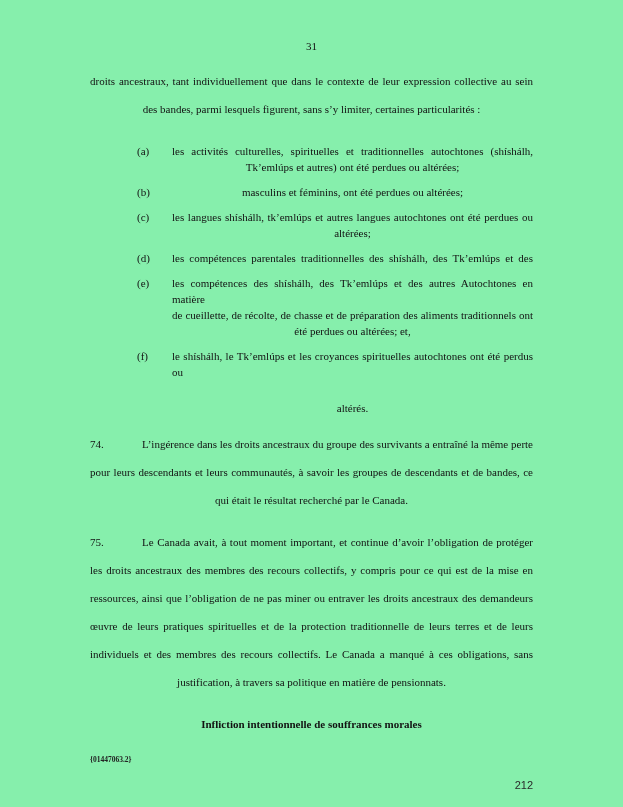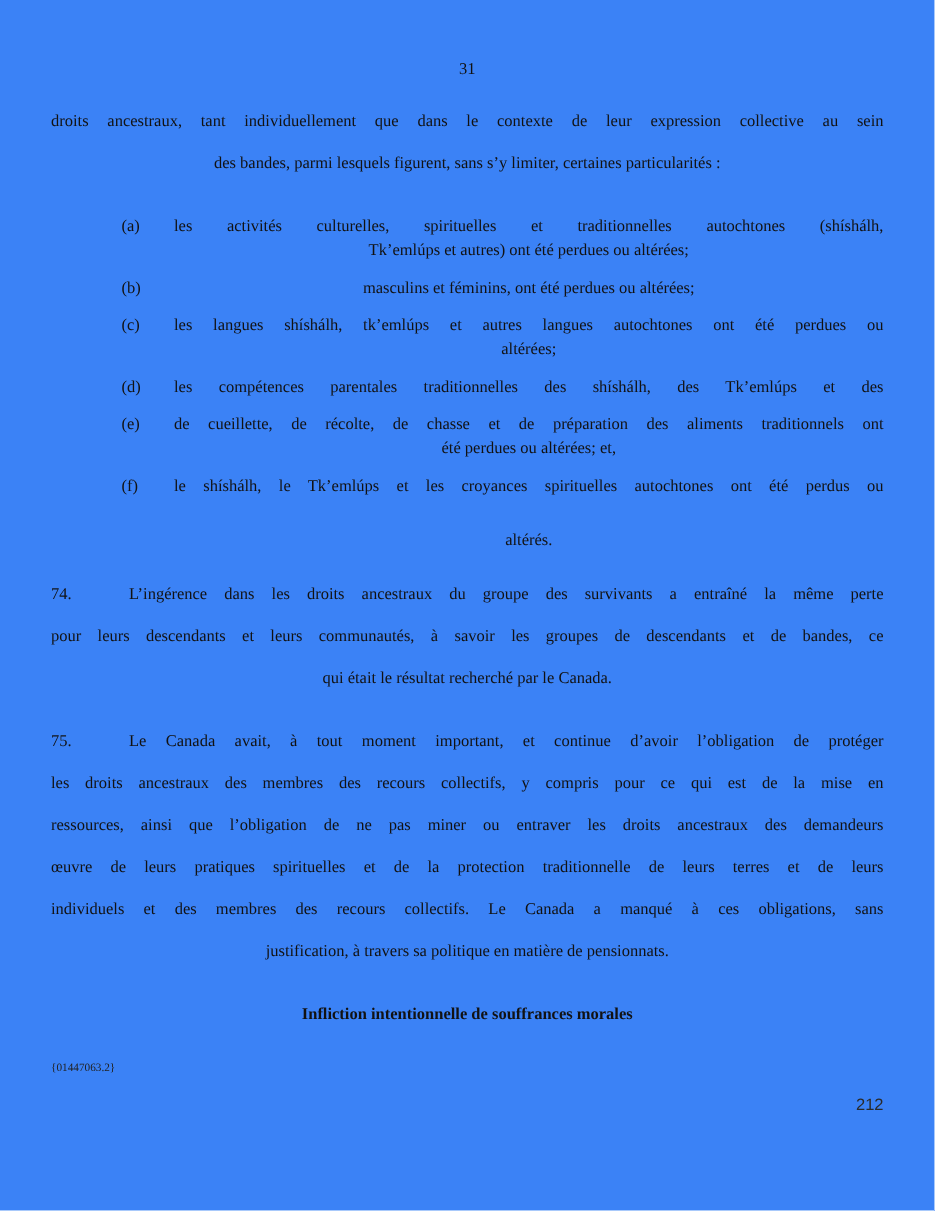--- a/index.html
+++ b/index.html
@@ -1,22 +1,22 @@
 <!DOCTYPE html>
 <html><head>
 <meta charset="utf-8">
 <style>
   html, body { margin: 0; padding: 0; background: #ffffff; }
   .page {
     position: relative;
     width: 623px;
     height: 807px;
-    background: #3b82f6;
+    background: #86efac;
     box-sizing: border-box;
-    padding: 0 34px;
+    padding: 0 90px;
     overflow: hidden;
     font-family: "Liberation Serif", "DejaVu Serif", serif;
     font-size: 11px;
     color: #121212;
   }
   .ln { text-align: center; }
   .j  { text-align: justify; text-align-last: justify; }
 
   .top-num {
     margin-top: 38px;
@@ -49,20 +49,21 @@
     margin-top: 20px;
     line-height: 16px;
     font-weight: bold;
     text-align: center;
   }
   .footer-id {
     margin-top: 22px;
     font-size: 7.5px;
     line-height: 11px;
     color: #222222;
+    font-weight: bold;
   }
   .footer-page {
     margin-top: 13px;
     font-family: "Liberation Sans", "DejaVu Sans", sans-serif;
     font-size: 11px;
     line-height: 15px;
     text-align: right;
     color: #2a2a2a;
   }
 </style>
@@ -97,20 +98,21 @@
       <div class="ln">altérées;</div>
     </div>
 
     <div class="item">
       <span class="marker">(d)</span>
       <div class="ln j">les compétences parentales traditionnelles des shíshálh, des Tk’emlúps et des</div>
     </div>
 
     <div class="item">
       <span class="marker">(e)</span>
+      <div class="ln j">les compétences des shíshálh, des Tk’emlúps et des autres Autochtones en matière</div>
       <div class="ln j">de cueillette, de récolte, de chasse et de préparation des aliments traditionnels ont</div>
       <div class="ln">été perdues ou altérées; et,</div>
     </div>
 
     <div class="item">
       <span class="marker">(f)</span>
       <div class="ln j">le shíshálh, le Tk’emlúps et les croyances spirituelles autochtones ont été perdus ou</div>
       <div class="ln extra-line">altérés.</div>
     </div>
 

